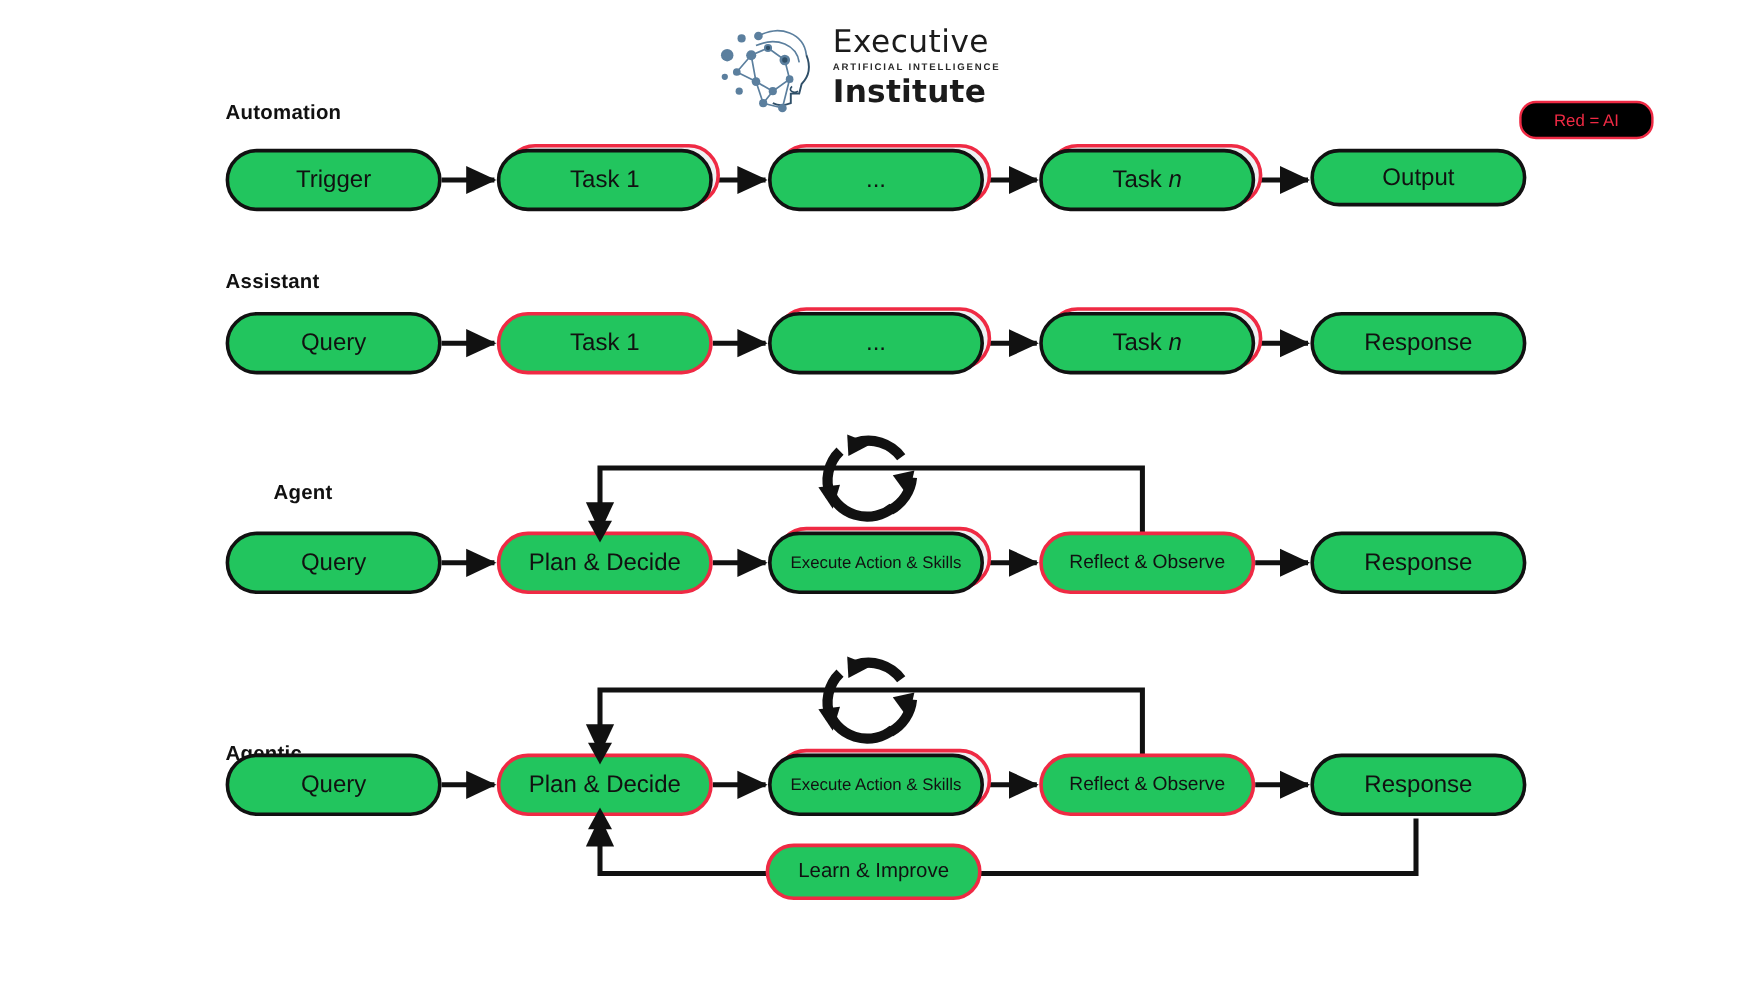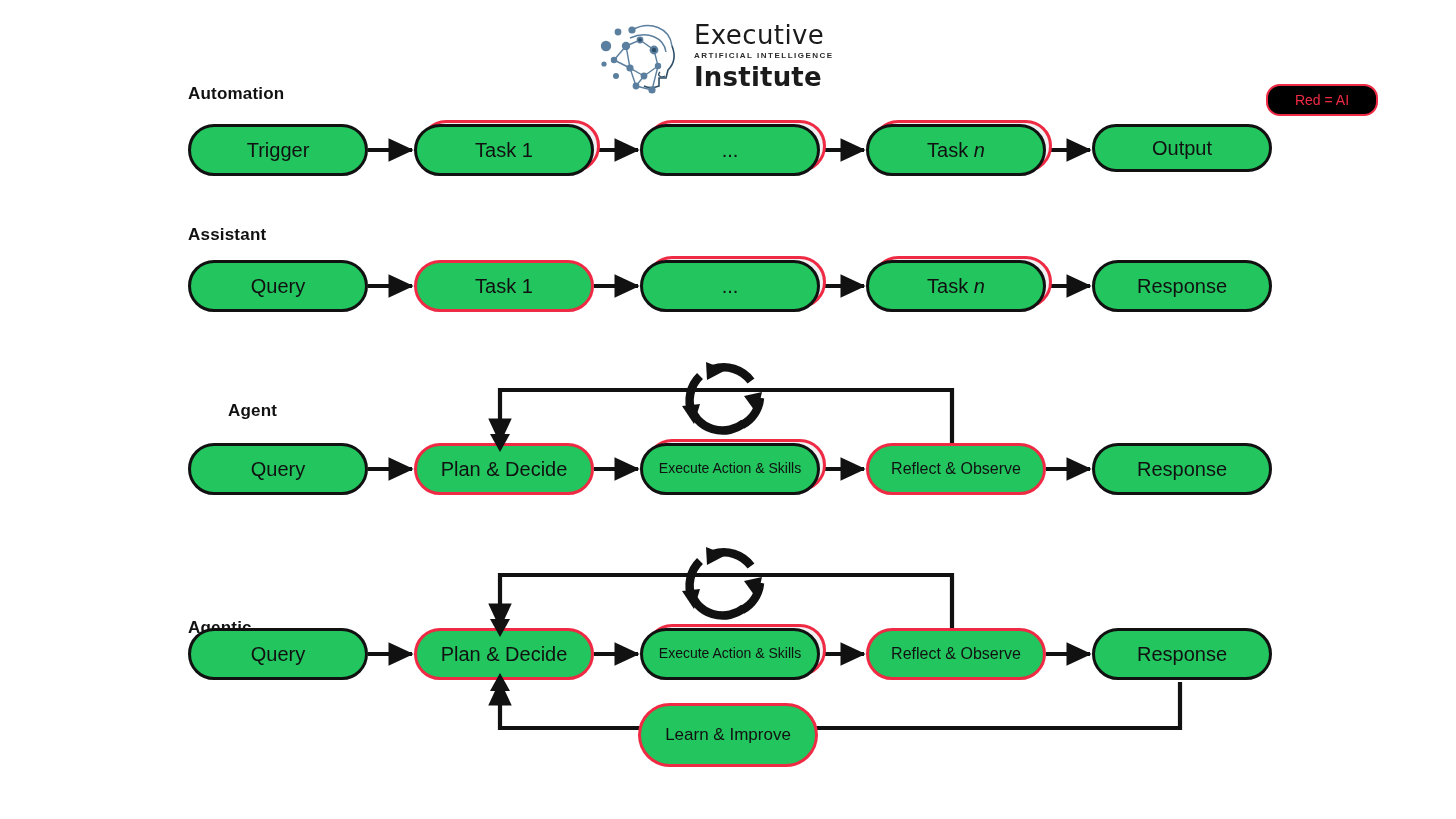--- a/index.html
+++ b/index.html
@@ -258,21 +258,21 @@
   </div>
 
   <div class="pill red" style="left:866px;top:628px;width:180px;height:52px;font-size:16px;">
     <span class="lbl">Reflect &amp; Observe</span>
   </div>
 
   <div class="pill black" style="left:1092px;top:628px;width:180px;height:52px;font-size:20px;">
     <span class="lbl">Response</span>
   </div>
 
-  <div class="pill red" style="left:638px;top:703px;width:180px;height:64px;font-size:17px;">
+  <div class="pill red" style="left:638px;top:703px;width:180px;height:47px;font-size:17px;">
     <span class="lbl">Learn &amp; Improve</span>
   </div>
 
   <svg id="wires-top">
     <g fill="#111111">
 
       <path d="M490,434 L510,434 L500,452 Z"></path>
 
       <path d="M490,619 L510,619 L500,637 Z"></path>
 

